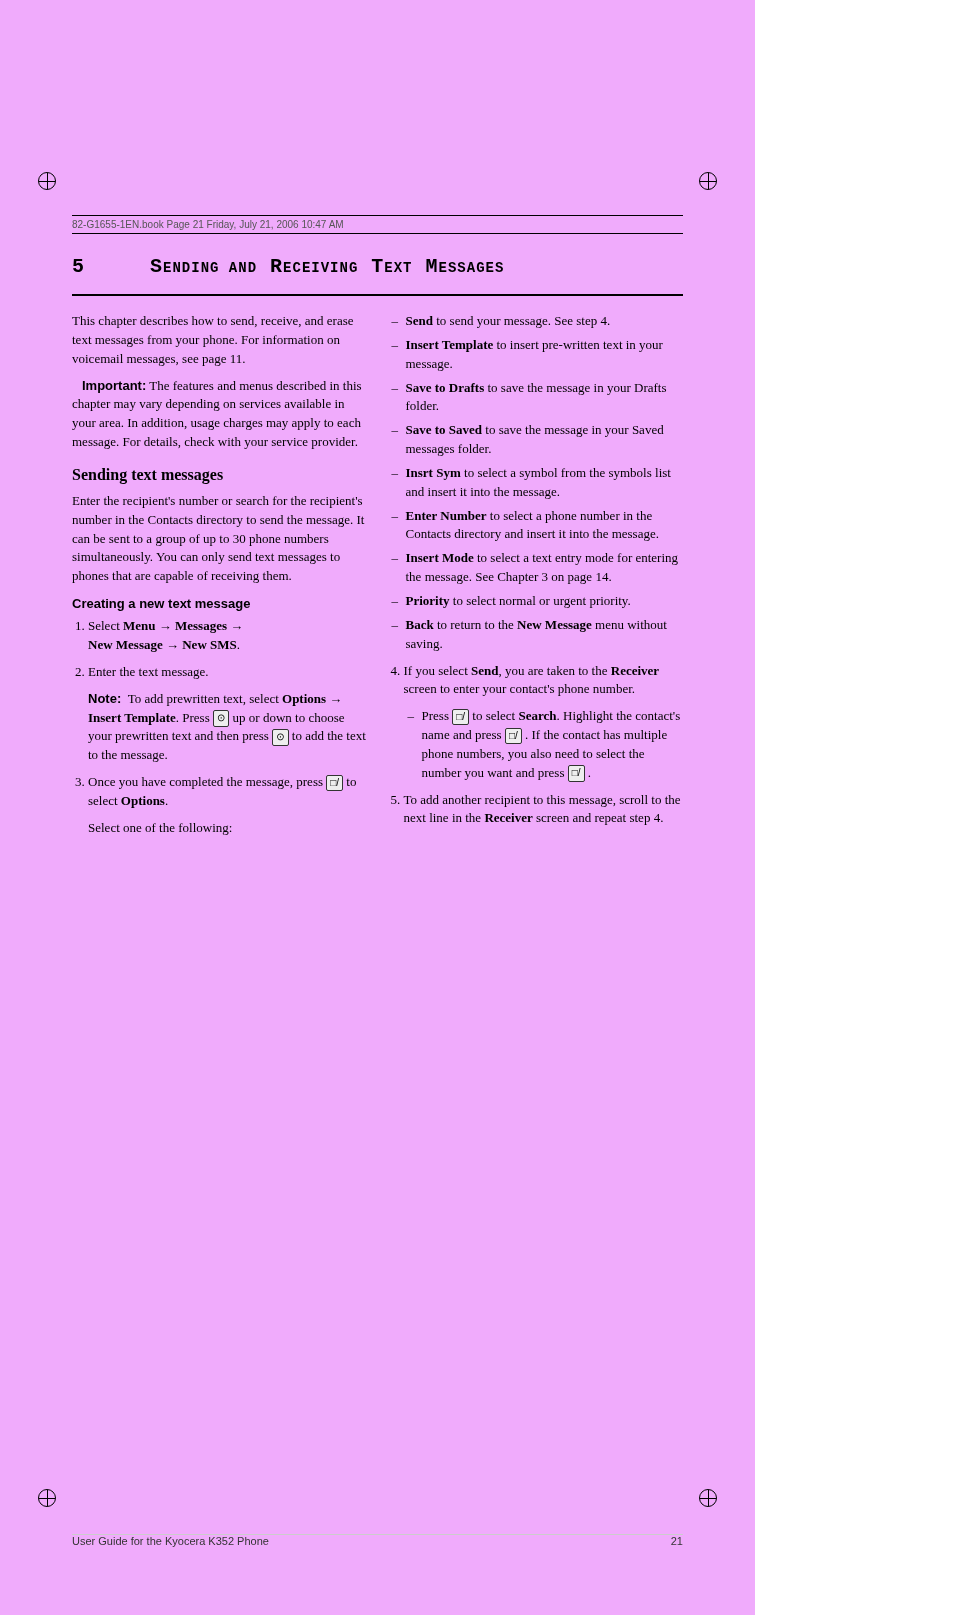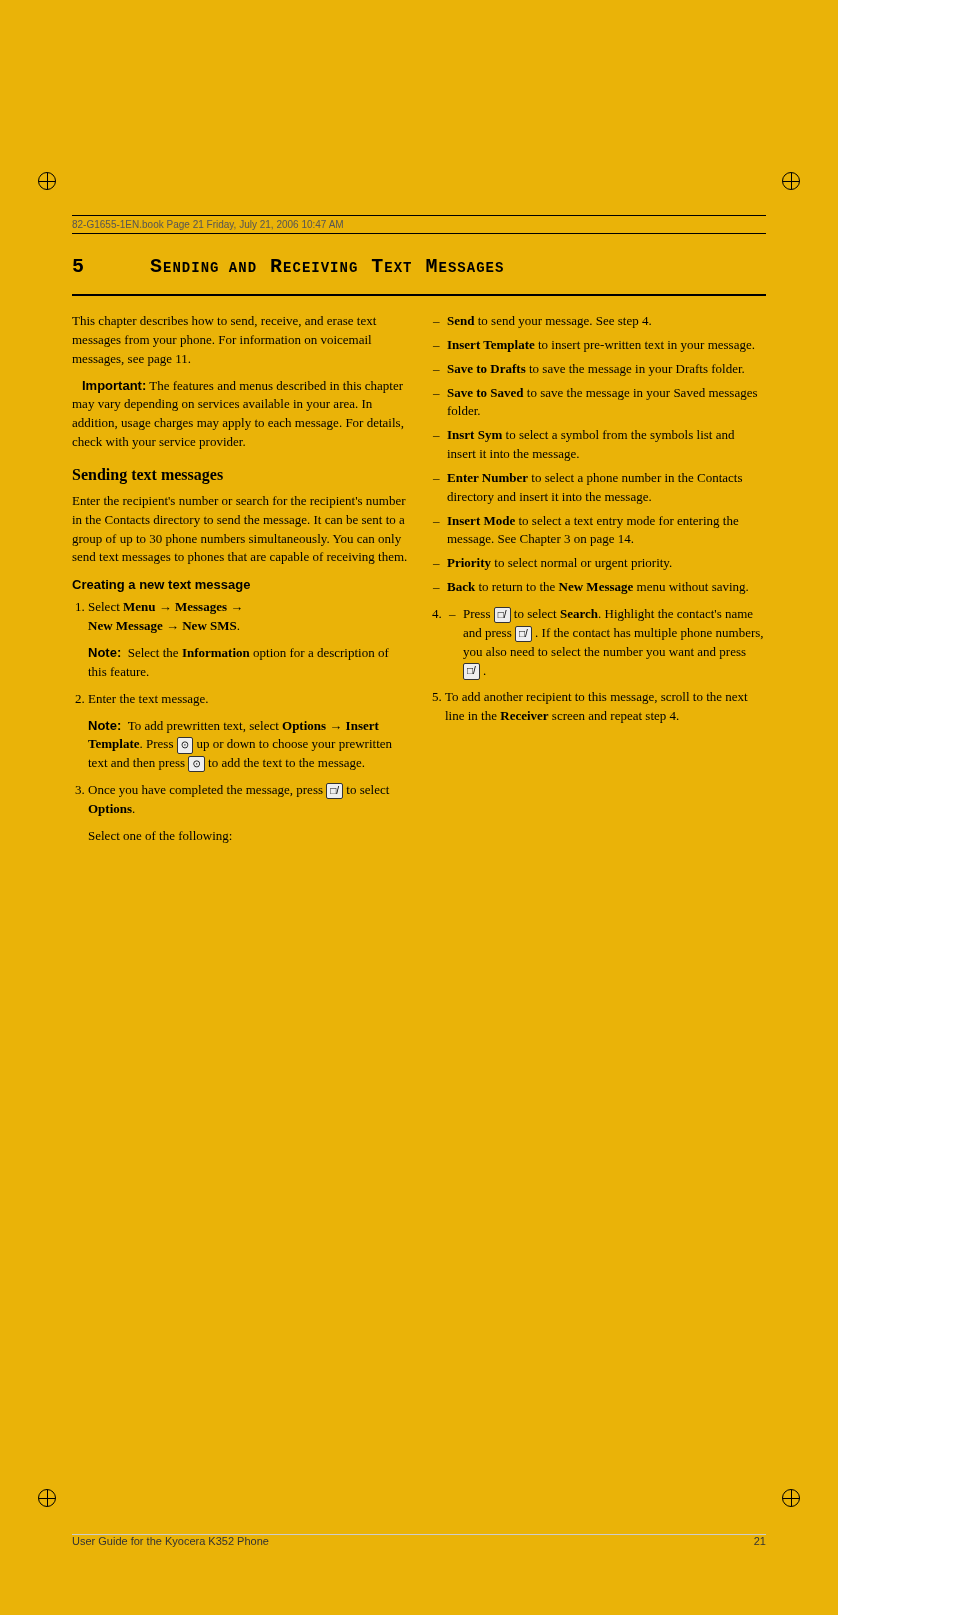--- a/index.html
+++ b/index.html
@@ -11,23 +11,23 @@
     body {
       background: #fff;
       font-family: 'Times New Roman', Times, serif;
       font-size: 13px;
       color: #000;
       width: 954px;
       min-height: 1615px;
     }
 
     .page {
-      width: 838px;
+      width: 755px;
       min-height: 1615px;
-      background: #eab308;
+      background: #f0abfc;
       position: relative;
       padding: 0;
     }
 
     
     .header-info {
       position: absolute;
       top: 215px;
       left: 72px;
       right: 72px;
@@ -267,24 +267,20 @@
         <p>Enter the recipient's number or search for the recipient's number in the Contacts directory to send the message. It can be sent to a group of up to 30 phone numbers simultaneously. You can only send text messages to phones that are capable of receiving them.</p>
 
         <div class="subsection-heading">Creating a new text message</div>
 
         <ol>
 
           <li>
             <p>
               Select <strong>Menu</strong> → <strong>Messages</strong> →<br>
               <strong>New Message</strong> → <strong>New SMS</strong>.
-            </p>
-            <p>
-              <span class="note-label">Note:</span>
-              &nbsp;Select the <strong>Information</strong> option for a description of this feature.
             </p>
           </li>
 
           <li>
             <p>Enter the text message.</p>
             <p>
               <span class="note-label">Note:</span>
               &nbsp;To add prewritten text, select <strong>Options</strong> → <strong>Insert Template</strong>. Press
               <span class="btn-icon">⊙</span>
               up or down to choose your prewritten text and then press
@@ -315,20 +311,23 @@
           <li><strong>Insrt Sym</strong> to select a symbol from the symbols list and insert it into the message.</li>
           <li><strong>Enter Number</strong> to select a phone number in the Contacts directory and insert it into the message.</li>
           <li><strong>Insert Mode</strong> to select a text entry mode for entering the message. See Chapter 3 on page 14.</li>
           <li><strong>Priority</strong> to select normal or urgent priority.</li>
           <li><strong>Back</strong> to return to the <strong>New Message</strong> menu without saving.</li>
         </ul>
 
         <ol start="4">
 
           <li>
+            <p>
+              If you select <strong>Send</strong>, you are taken to the <strong>Receiver</strong> screen to enter your contact's phone number.
+            </p>
             <ul class="dash-list">
               <li>
                 Press <span class="btn-icon">□/</span>
                 to select <strong>Search</strong>. Highlight the contact's name and press
                 <span class="btn-icon">□/</span>
                 . If the contact has multiple phone numbers, you also need to select the number you want and press
                 <span class="btn-icon">□/</span>
                 .
               </li>
             </ul>

